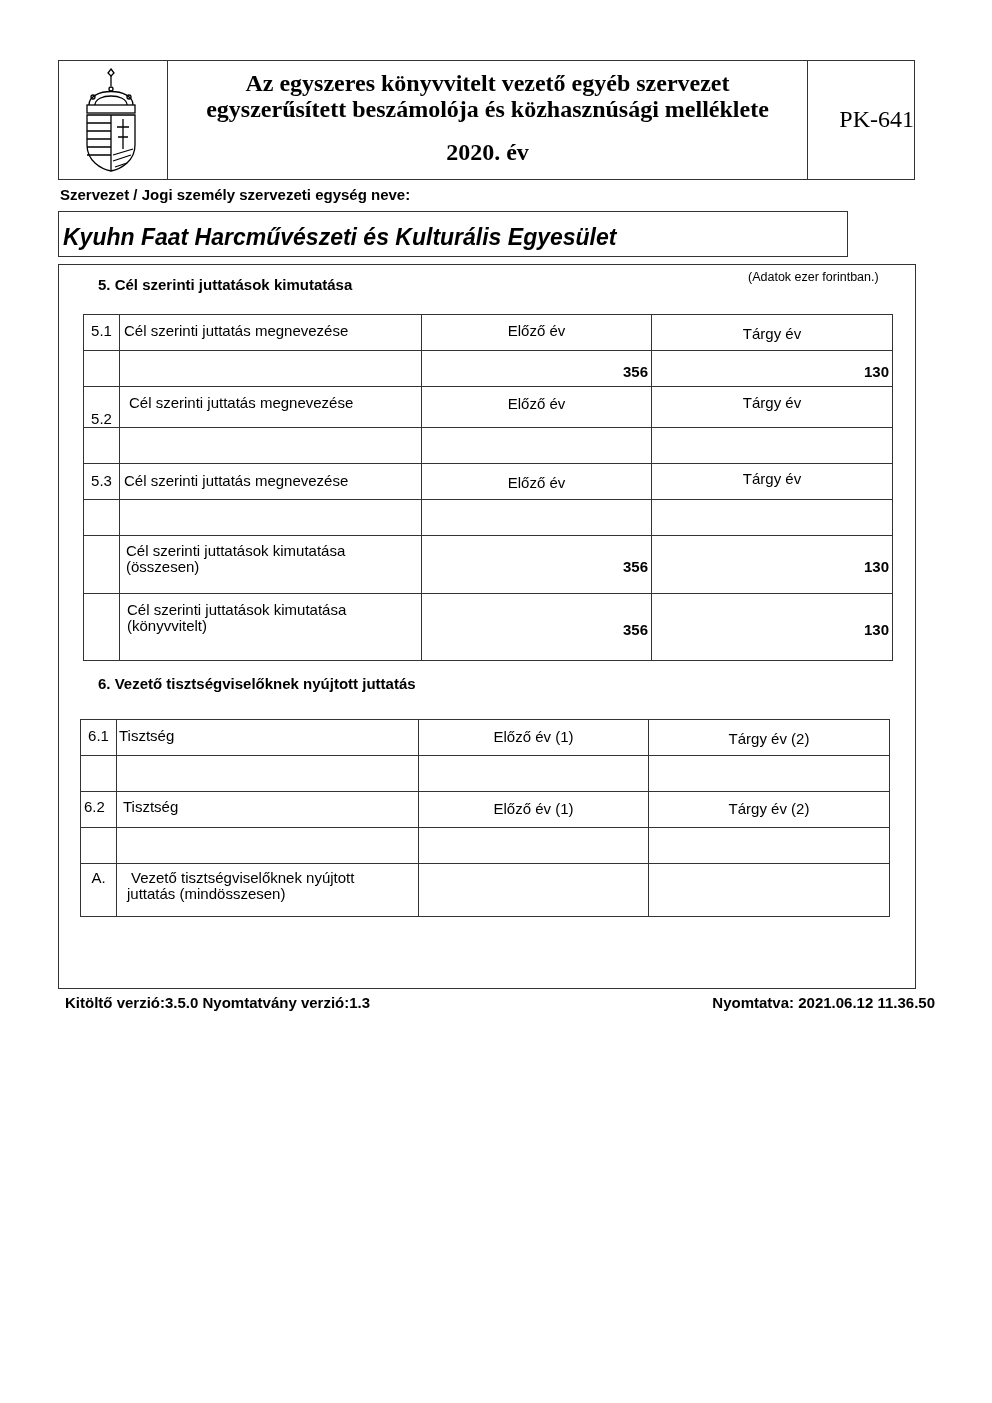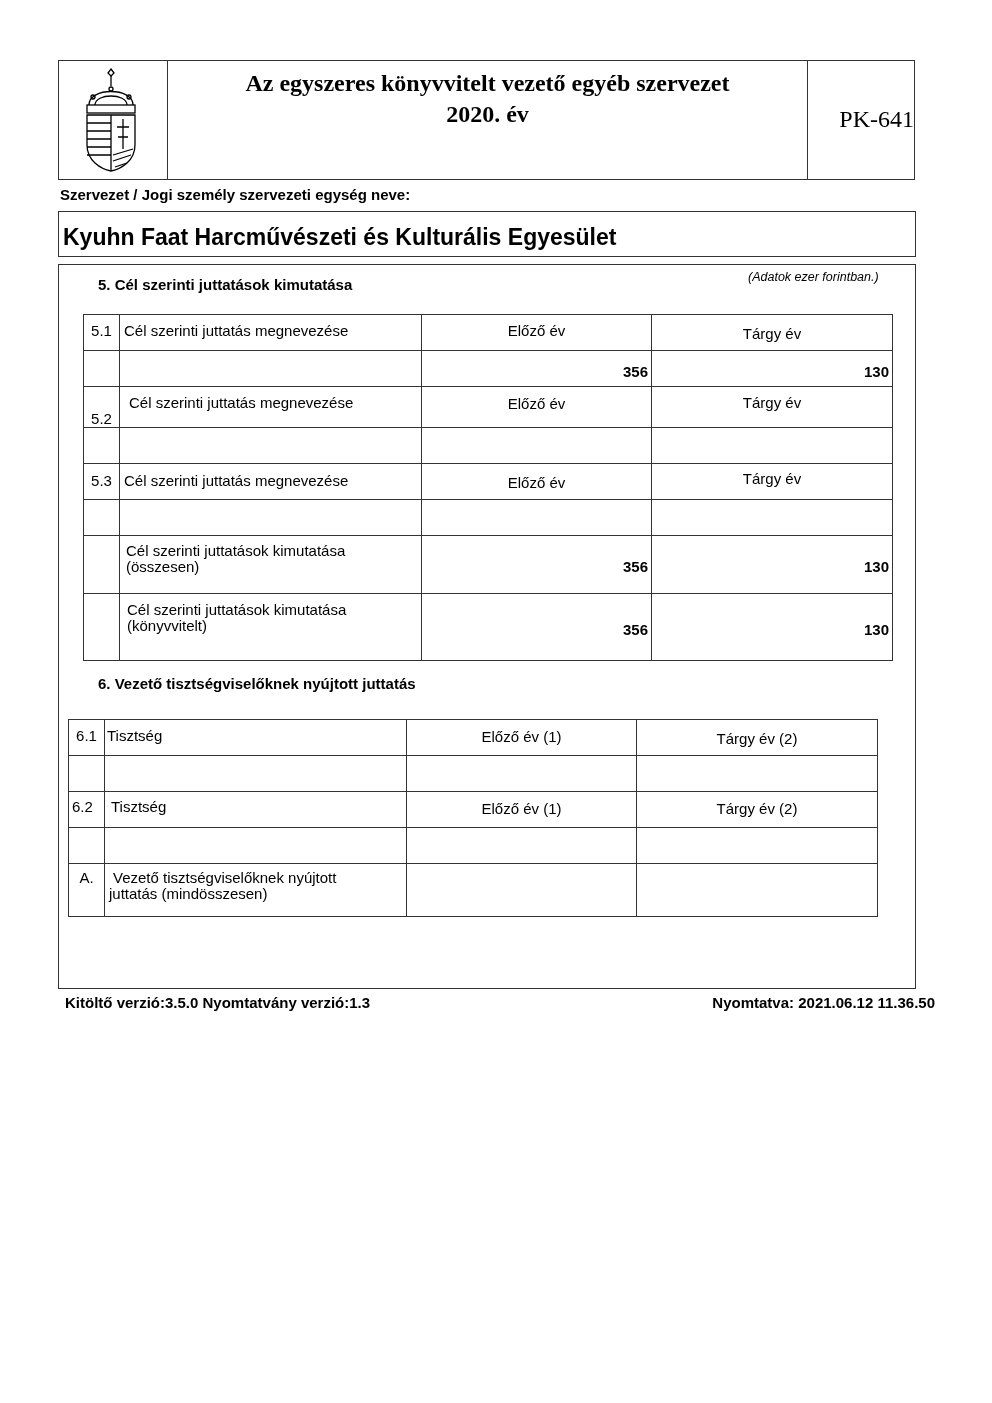--- a/index.html
+++ b/index.html
@@ -4,25 +4,25 @@
 <style>
   html, body { margin: 0; padding: 0; background: #ffffff; }
   body { width: 992px; height: 1403px; position: relative; font-family: "Liberation Sans", sans-serif; color: #000; }
   .abs { position: absolute; }
   
   .hdr { left: 58px; top: 60px; width: 857px; height: 120px; border: 1.5px solid #333; box-sizing: border-box; }
   .hdr-logo { left: 0; top: 0; width: 109px; height: 100%; border-right: 1.5px solid #333; box-sizing: border-box; }
   .hdr-title { left: 109px; top: 0; width: 640px; height: 100%; border-right: 1.5px solid #333; box-sizing: border-box; text-align: center; font-family: "Liberation Serif", serif; font-weight: bold; font-size: 24px; line-height: 26px; }
   .hdr-code { left: 749px; top: 0; width: 106px; height: 100%; text-align: right; font-family: "Liberation Serif", serif; font-size: 24px; }
   .org-label { left: 60px; top: 186px; font-weight: bold; font-size: 15px; }
-  .org-box { left: 58px; top: 211px; width: 858px; height: 46px; border: 1.5px solid #333; box-sizing: border-box; }
+  .org-box { left: 58px; top: 211px; width: 790px; height: 46px; border: 1.5px solid #333; box-sizing: border-box; font-style: italic; }
   .org-name { left: 4px; top: 12px; font-size: 23px; font-weight: 600; white-space: nowrap; }
   .main-box { left: 58px; top: 264px; width: 858px; height: 725px; border: 1.5px solid #333; box-sizing: border-box; }
   .sec-title { font-weight: bold; font-size: 15px; white-space: nowrap; margin-left: 16px; }
-  .note { font-style: italic; font-size: 12.5px; white-space: nowrap; }
+  .note { font-size: 12.5px; white-space: nowrap; }
   table.grid { position: absolute; border-collapse: collapse; table-layout: fixed; border-radius: 17px; }
   table.grid td { border: 1.5px solid #333; padding: 0 4px; font-size: 15px; vertical-align: top; box-sizing: border-box; }
   .num { text-align: right; font-weight: bold; vertical-align: bottom !important; padding-bottom: 6px !important; padding-right: 3px !important; }
   .ctr { text-align: center; }
   .bold { font-weight: normal; line-height: 16px; }
   .footer { top: 994px; font-weight: bold; font-size: 15px; white-space: nowrap; }
 </style>
 </head>
 <body>
 
@@ -41,21 +41,22 @@
         <path d="M6 50 H54 V80 C54 96 40 104 30 106 C20 104 6 96 6 80 Z"></path>
         <path d="M30 50 V106"></path>
         <path d="M6 58 H30 M6 66 H30 M6 74 H30 M6 82 H30 M6 90 H30"></path>
         <path d="M42 54 V84 M36 62 H48 M37 72 H47"></path>
         <path d="M32 90 L52 84 M32 96 L50 90 M34 102 L46 98"></path>
       </g>
     </svg>
   </div>
   <div class="abs hdr-title">
     <div style="margin-top:9px;">Az egyszeres könyvvitelt vezető egyéb szervezet</div>
-    <div style="margin-top:5px;">2020. év</div>
+    <div>egyszerűsített beszámolója és közhasznúsági melléklete</div>
+    <div style="margin-top:17px;">2020. év</div>
   </div>
   <div class="abs hdr-code">
     <div style="margin-top:45px;">PK-641</div>
   </div>
 </div>
 
 <div class="abs org-label">Szervezet / Jogi személy szervezeti egység neve:</div>
 <div class="abs org-box">
   <div class="abs org-name">Kyuhn Faat Harcművészeti és Kulturális Egyesület</div>
 </div>
@@ -125,21 +126,21 @@
       <div>(könyvvitelt)</div>
     </td>
     <td class="num" style="padding-bottom:22px !important">356</td>
     <td class="num" style="padding-bottom:22px !important">130</td>
   </tr>
 </tbody>
   </table>
 
 <div class="abs sec-title" style="left:82px;top:675px;">6. Vezető tisztségviselőknek nyújtott juttatás</div>
 
-<table class="grid" style="left:68px;top:719px;width:809px;">
+<table class="grid" style="left:80px;top:719px;width:809px;">
   <colgroup>
       <col style="width:36px">
       <col style="width:302px">
       <col style="width:230px">
       <col style="width:241px">
     </colgroup>
   <tbody>
       <tr style="height:36px">
     <td class="ctr" style="padding-top:7px">6.1</td>
     <td style="padding-top:7px;padding-left:2px">Tisztség</td>
@@ -159,21 +160,21 @@
     <td class="ctr" style="padding-top:8px">Tárgy év (2)</td>
   </tr>
   <tr style="height:36px">
     <td></td>
     <td></td>
     <td class="num"></td>
     <td class="num"></td>
   </tr>
   <tr style="height:53px">
     <td class="ctr bold" style="padding-top:6px">A.</td>
-    <td class="bold" style="padding-top:6px;padding-left:4px">
+    <td class="bold" style="padding-top:6px;padding-left:10px">
       <div style="padding-left:4px">Vezető tisztségviselőknek nyújtott</div>
       <div>juttatás (mindösszesen)</div>
     </td>
     <td class="num"></td>
     <td class="num"></td>
   </tr>
 </tbody>
   </table>
 
 <div class="abs footer" style="left:65px;">Kitöltő verzió:3.5.0 Nyomtatvány verzió:1.3</div>

